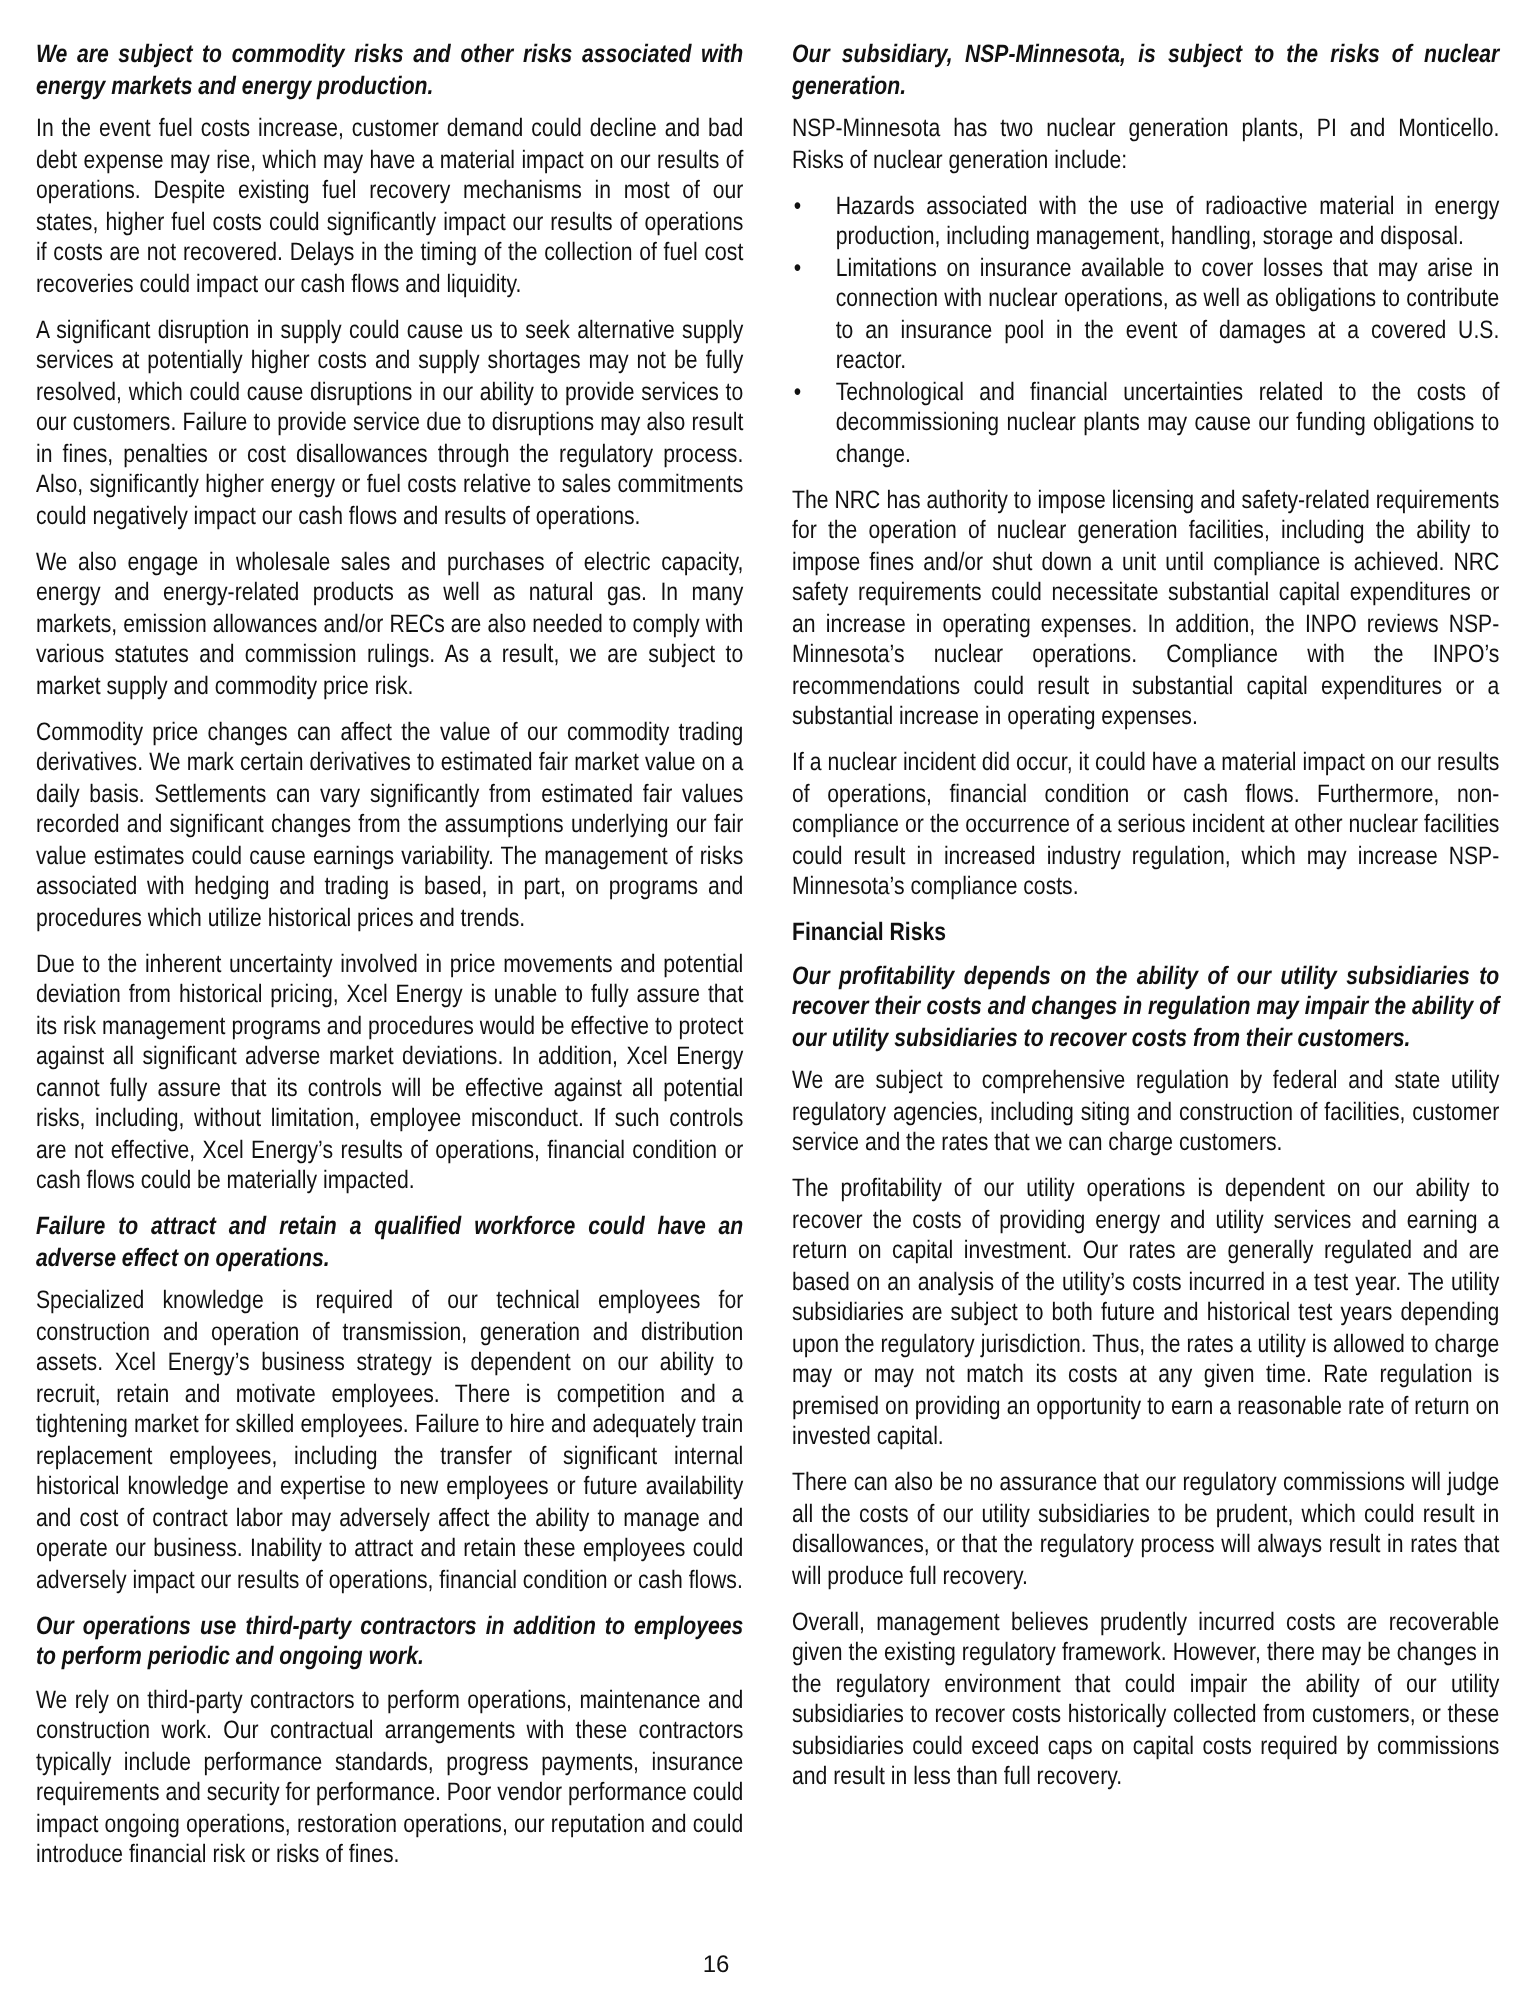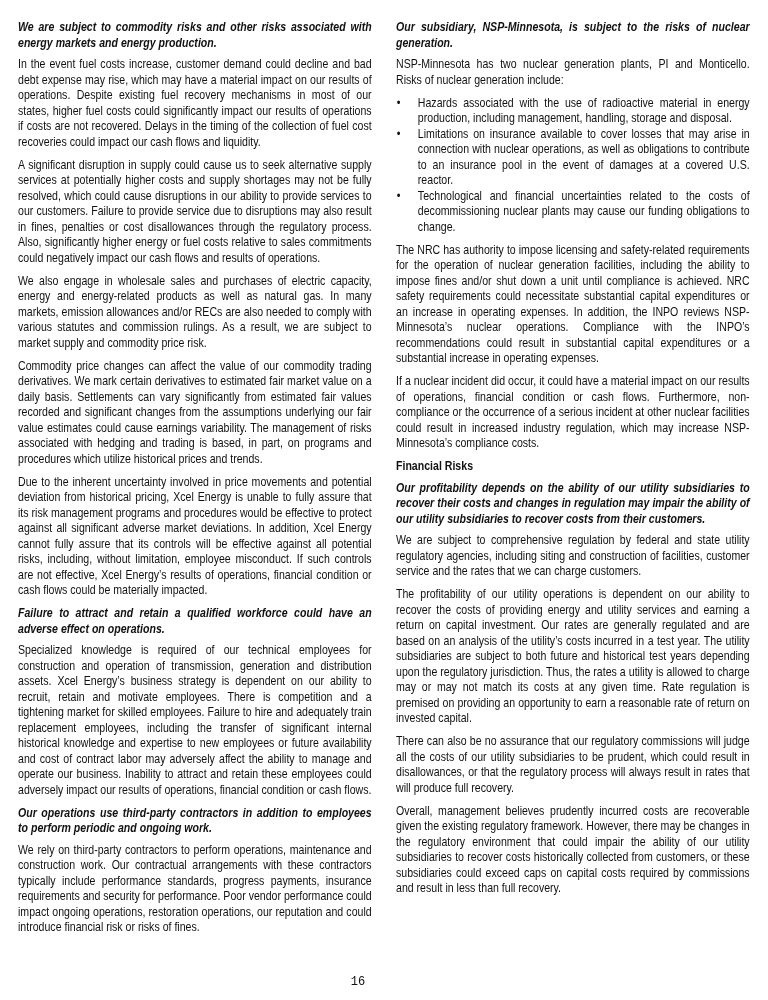--- a/index.html
+++ b/index.html
@@ -32,21 +32,21 @@
     margin: 0 0 6px 0;
   }
   ul.bullets { list-style: none; margin: 0 0 7.5px 0; padding: 0; }
   ul.bullets li { position: relative; padding-left: 26px; text-align: justify; }
   ul.bullets li .bullet-icon { position: absolute; left: 1px; top: 0; }
   .page-num {
     position: absolute;
     top: 975px;
     left: 0; width: 716px;
     text-align: center;
-    font-family: Liberation Mono, monospace;
+    font-family: Liberation Sans, sans-serif;
     font-size: 12px;
     color: #111111;
   }
 </style>
 </head>
 <body>
 
 <div class="col left">
   <div>
     <p class="h">We are subject to commodity risks and other risks associated with energy markets and energy production.</p>

